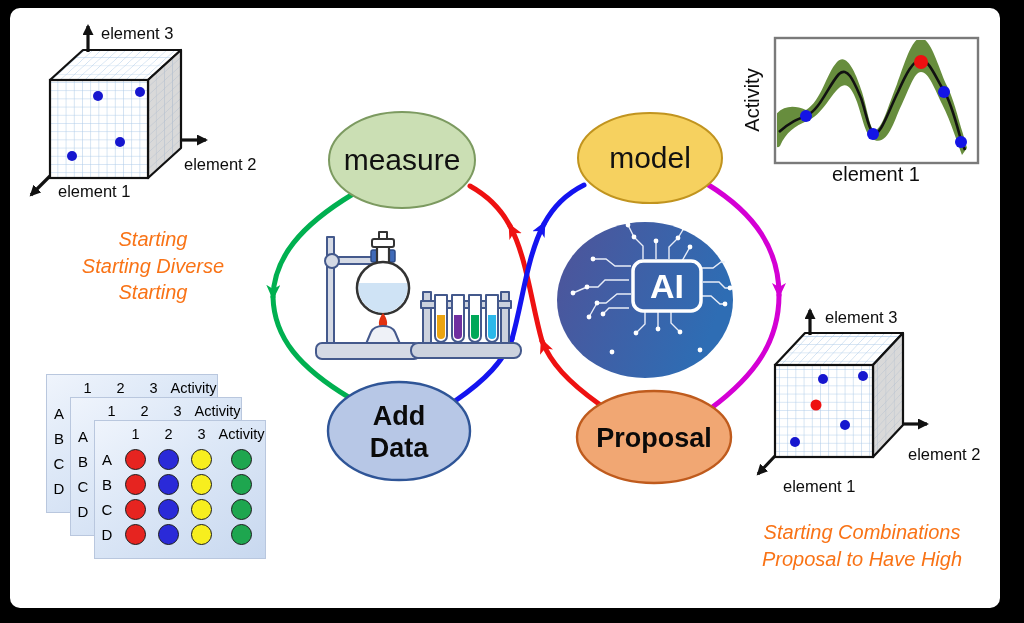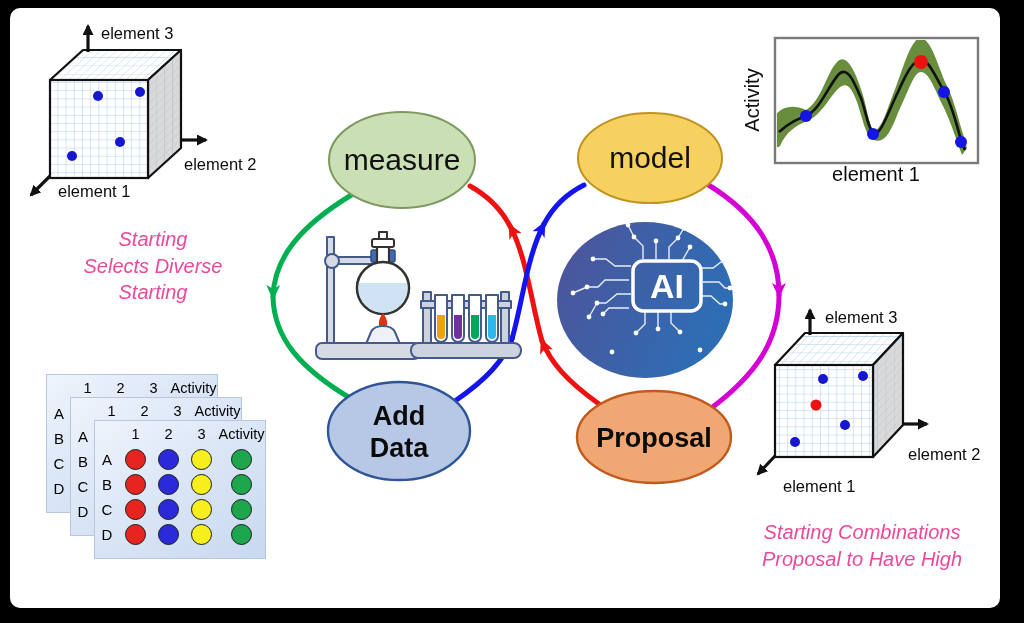--- a/index.html
+++ b/index.html
@@ -8,21 +8,21 @@
     background:#000;
     font-family:"Liberation Sans", sans-serif;
   }
   .canvas{
     position:absolute;left:10px;top:8px;width:990px;height:600px;
     background:#ffffff;border-radius:10px;z-index:1;
   }
   #diagram{position:absolute;left:0;top:0;z-index:2;}
   .caption{
     position:absolute;z-index:3;text-align:center;font-style:italic;
-    font-size:20px;line-height:26.5px;color:#ec4899;
+    font-size:20px;line-height:26.5px;color:#f97316;
   }
   .caption-left{left:28px;top:226px;width:250px;}
   .caption-right{left:712px;top:519px;width:300px;}
   .data-card{
     position:absolute;z-index:3;width:170px;height:137px;
     background:linear-gradient(145deg,#eff4fc 0%,#dde8f7 40%,#c8d8ef 100%);
     border:1px solid #b9c7de;
     display:grid;
     grid-template-columns:24px 33px 33px 33px 47px;
     grid-template-rows:26px 25px 25px 25px 25px;
@@ -260,21 +260,21 @@
     <circle cx="795" cy="442" r="5" fill="#1616cf"></circle>
     <circle cx="816" cy="405" r="5.5" fill="#ee1111"></circle>
     <text x="825" y="323" font-size="16.5" fill="#0d0d0d">element 3</text>
     <text x="908" y="460" font-size="16.5" fill="#0d0d0d">element 2</text>
     <text x="783" y="492" font-size="16.5" fill="#0d0d0d">element 1</text>
   </g>
 </svg>
 
 <div class="caption caption-left">
   <div>Starting</div>
-  <div>Selects Diverse</div>
+  <div>Starting Diverse</div>
   <div>Starting</div>
 </div>
 
 <div class="caption caption-right">
   <div>Starting Combinations</div>
   <div>Proposal to Have High</div>
 </div>
 
 <div class="data-card" style="left:46px;top:374px">
   <span></span>

